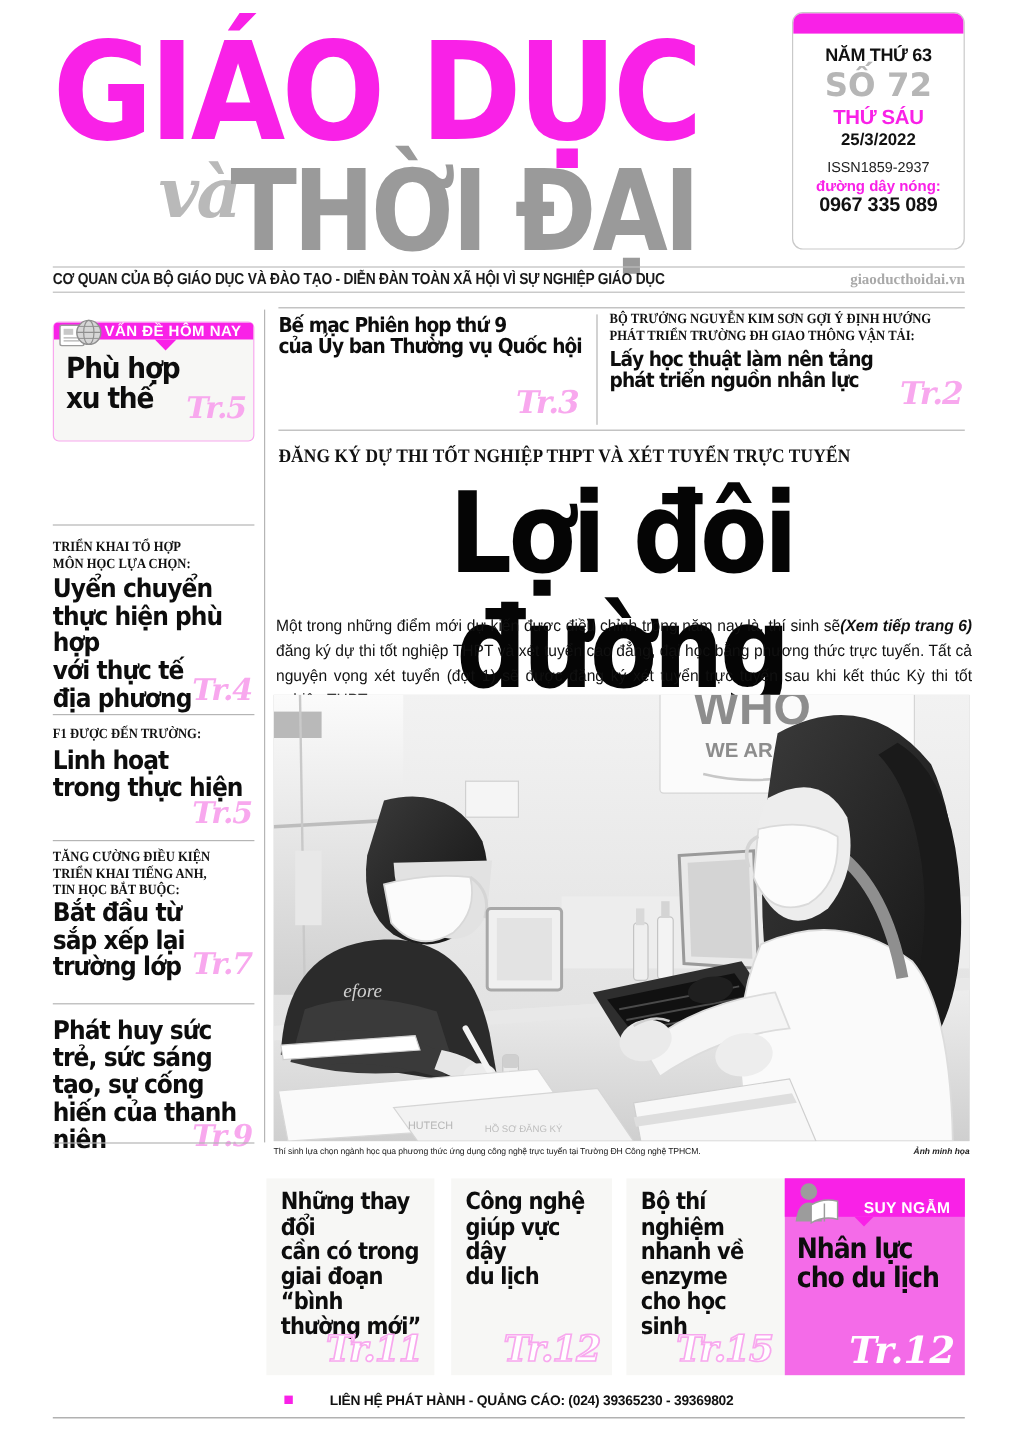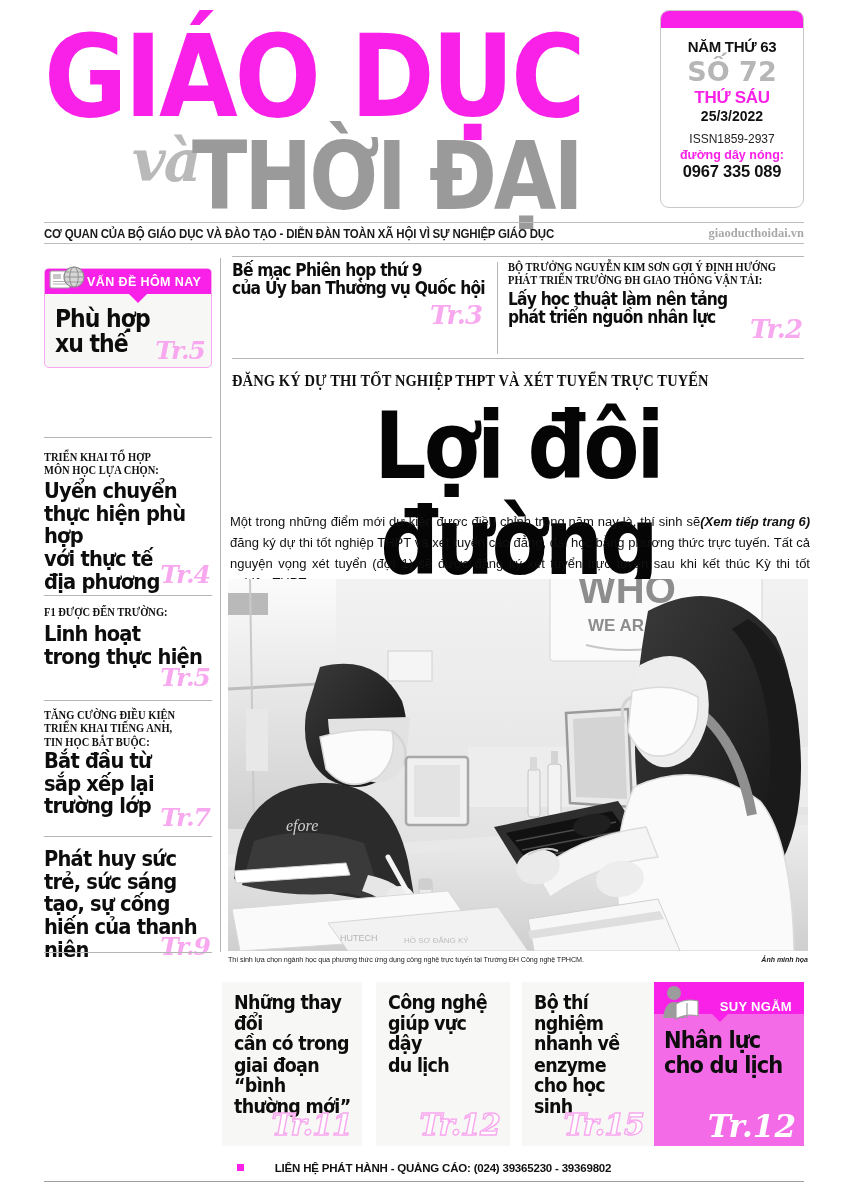--- a/index.html
+++ b/index.html
@@ -91,34 +91,34 @@
     font-family: "DejaVu Serif", serif;
     font-style: italic; font-weight: bold;
     color: #F8A8EE; letter-spacing: -1px;
   }
   .vrule { position: absolute; width: 1px; background: #b5b5b5; }
   .hrule { position: absolute; height: 1px; background: #b5b5b5; }
 
   
   .top-mid { position: absolute; left: 232px; top: 262px; width: 258px; }
   .top-mid .hl { font-size: 15.5px; transform: scaleY(1.1); }
-  .top-mid .pg { position: absolute; right: 8px; top: 38px; font-size: 26px; }
+  .top-mid .pg { position: absolute; right: 8px; top: 59px; font-size: 26px; }
 
   .top-right { position: absolute; left: 508px; top: 262px; width: 296px; }
   .top-right .kicker { font-size: 10.5px; transform: scaleY(1.12); }
   .top-right .hl { font-size: 15.5px; margin-top: 5px; transform: scaleY(1.1); }
   .top-right .pg { position: absolute; right: 2px; top: 52px; font-size: 26px; }
 
   
   .vdhn-box {
     position: absolute; left: 44px; top: 268px; width: 168px; height: 100px;
     border: 1.4px solid #F8A8EE; border-radius: 5px; background: #f7f7f5; overflow: visible;
   }
   .vdhn-head {
-    position: relative; height: 25px; background: #F921E7; border-radius: 3px 3px 0 0;
+    position: relative; height: 14px; background: #F921E7; border-radius: 3px 3px 0 0;
     display: flex; align-items: center; padding-left: 42px;
   }
   .vdhn-head .label {
     color: #fff; font-size: 12.5px; font-weight: bold; letter-spacing: 0.4px;
   }
   .vdhn-head:after {
     content: ""; position: absolute; left: 84px; bottom: -9px;
     border-left: 9px solid transparent; border-right: 9px solid transparent;
     border-top: 9px solid #F921E7;
   }
@@ -305,21 +305,21 @@
   </div>
   <div class="hrule" style="left:44px; top:700px; width:168px;"></div>
 
   <div class="side-art" style="top:711px;">
     <div class="kicker" style="white-space:pre-line">TĂNG CƯỜNG ĐIỀU KIỆN
 TRIỂN KHAI TIẾNG ANH,
 TIN HỌC BẮT BUỘC:</div>
     <div class="hl" style="white-space:pre-line">Bắt đầu từ
 sắp xếp lại
 trường lớp</div>
-    <div class="pg" style="top:92px;margin-left:20px;">Tr.7</div>
+    <div class="pg" style="top:78px;margin-left:20px;">Tr.7</div>
   </div>
   <div class="hrule" style="left:44px; top:836px; width:168px;"></div>
 
   <div class="side-art" style="top:848px;">
     <div class="hl" style="margin-top:0;">Phát huy sức trẻ,
 sức sáng tạo,
 sự cống hiến của
 thanh niên</div>
     <div class="pg" style="top:84px;">Tr.9</div>
   </div>

